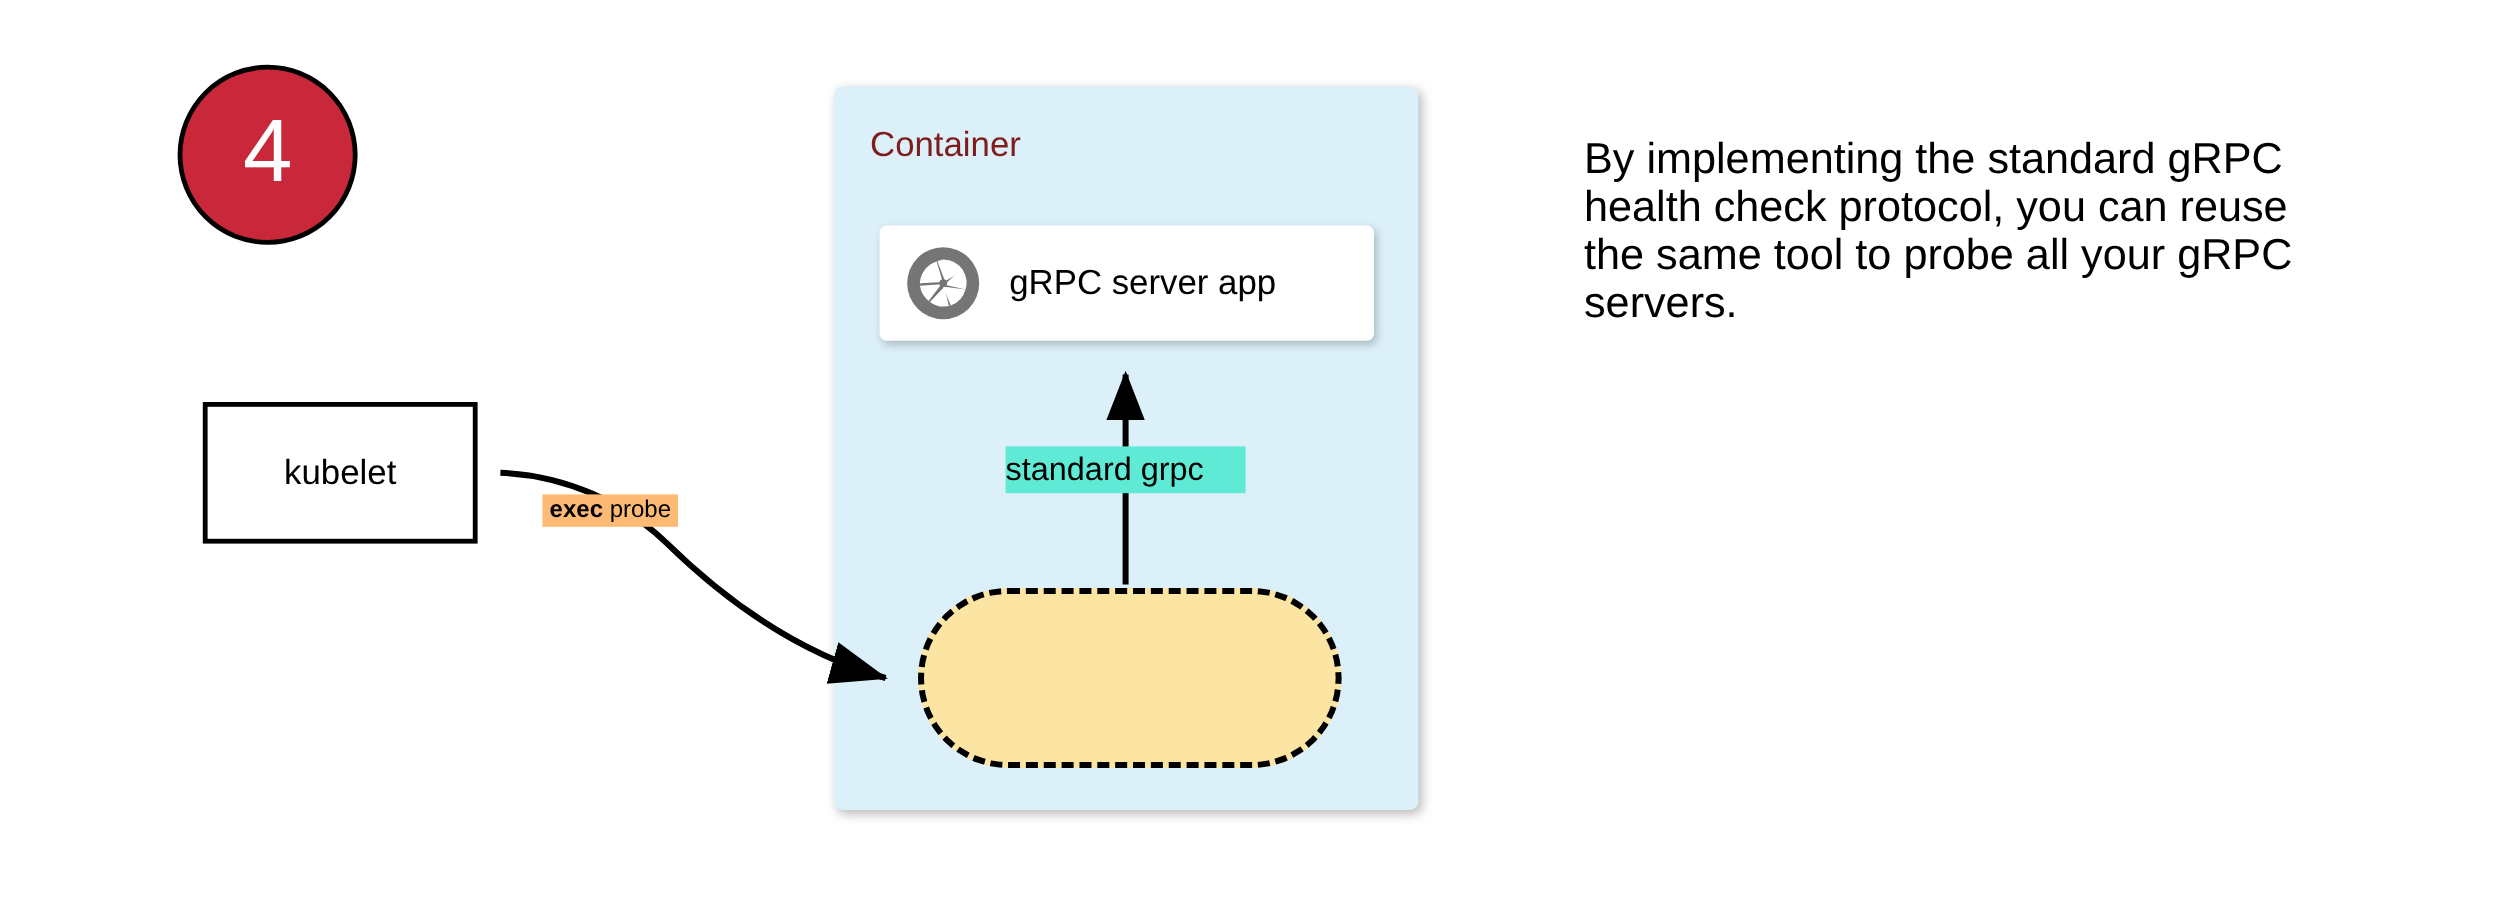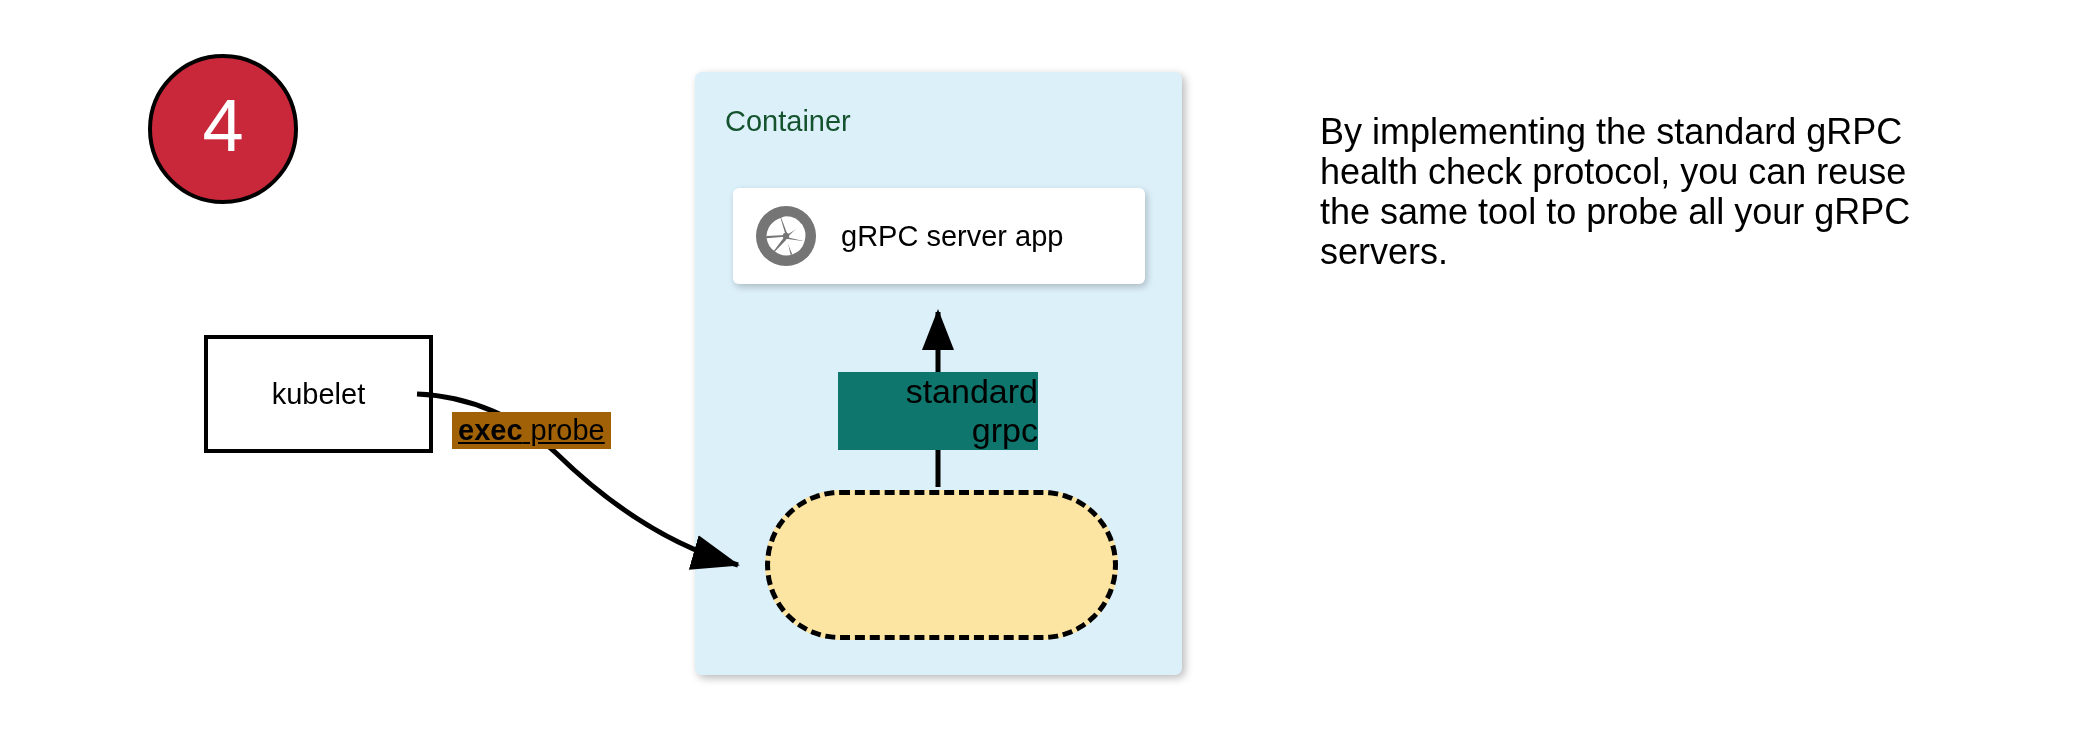--- a/index.html
+++ b/index.html
@@ -45,47 +45,46 @@
     line-height: 1;
     color: #ffffff;
     font-weight: 400;
     letter-spacing: 0px;
     transform: translateY(-3px);
   }
 
   
   .kubelet-box {
     position: absolute;
-    left: 204px;
+    left: 169px;
     top: 335px;
     width: 229px;
     height: 118px;
     background: #ffffff;
     border: 4px solid #000000;
     box-sizing: border-box;
     display: flex;
     align-items: center;
     justify-content: center;
   }
   .kubelet-label {
     font-size: 29px;
     color: #000000;
   }
 
   
   .exec-probe-label {
     position: absolute;
     left: 452px;
     top: 412px;
-    font-size: 29px;
+    font-size: 20px;
     white-space: nowrap;
-    background: #a16207;
+    background: #fdba74;
     padding: 2px 6px;
     z-index: 6;
-    text-decoration: underline;
   }
   .exec-probe-label b {
     font-weight: 700;
   }
 
   
   .container-panel {
     position: absolute;
     left: 695px;
     top: 72px;
@@ -94,21 +93,21 @@
     background: #DCF0FA;
     border-radius: 7px;
     box-shadow: 3px 3px 9px rgba(0,0,0,0.28);
     z-index: 2;
   }
   .container-title {
     position: absolute;
     left: 725px;
     top: 105px;
     font-size: 29px;
-    color: #14532d;
+    color: #7f1d1d;
     z-index: 4;
   }
 
   
   .server-card {
     position: absolute;
     left: 733px;
     top: 188px;
     width: 412px;
     height: 96px;
@@ -131,25 +130,25 @@
     color: #000000;
     white-space: nowrap;
   }
 
   
   .protocol-label {
     position: absolute;
     left: 838px;
     top: 372px;
     width: 200px;
-    text-align: right;
-    font-size: 34px;
+    text-align: left;
+    font-size: 27px;
     line-height: 39px;
     z-index: 6;
-    background: #0f766e;
+    background: #5eead4;
   }
 
   
   .probe-pill {
     position: absolute;
     left: 765px;
     top: 490px;
     width: 353px;
     height: 150px;
     background: #FCE4A3;

